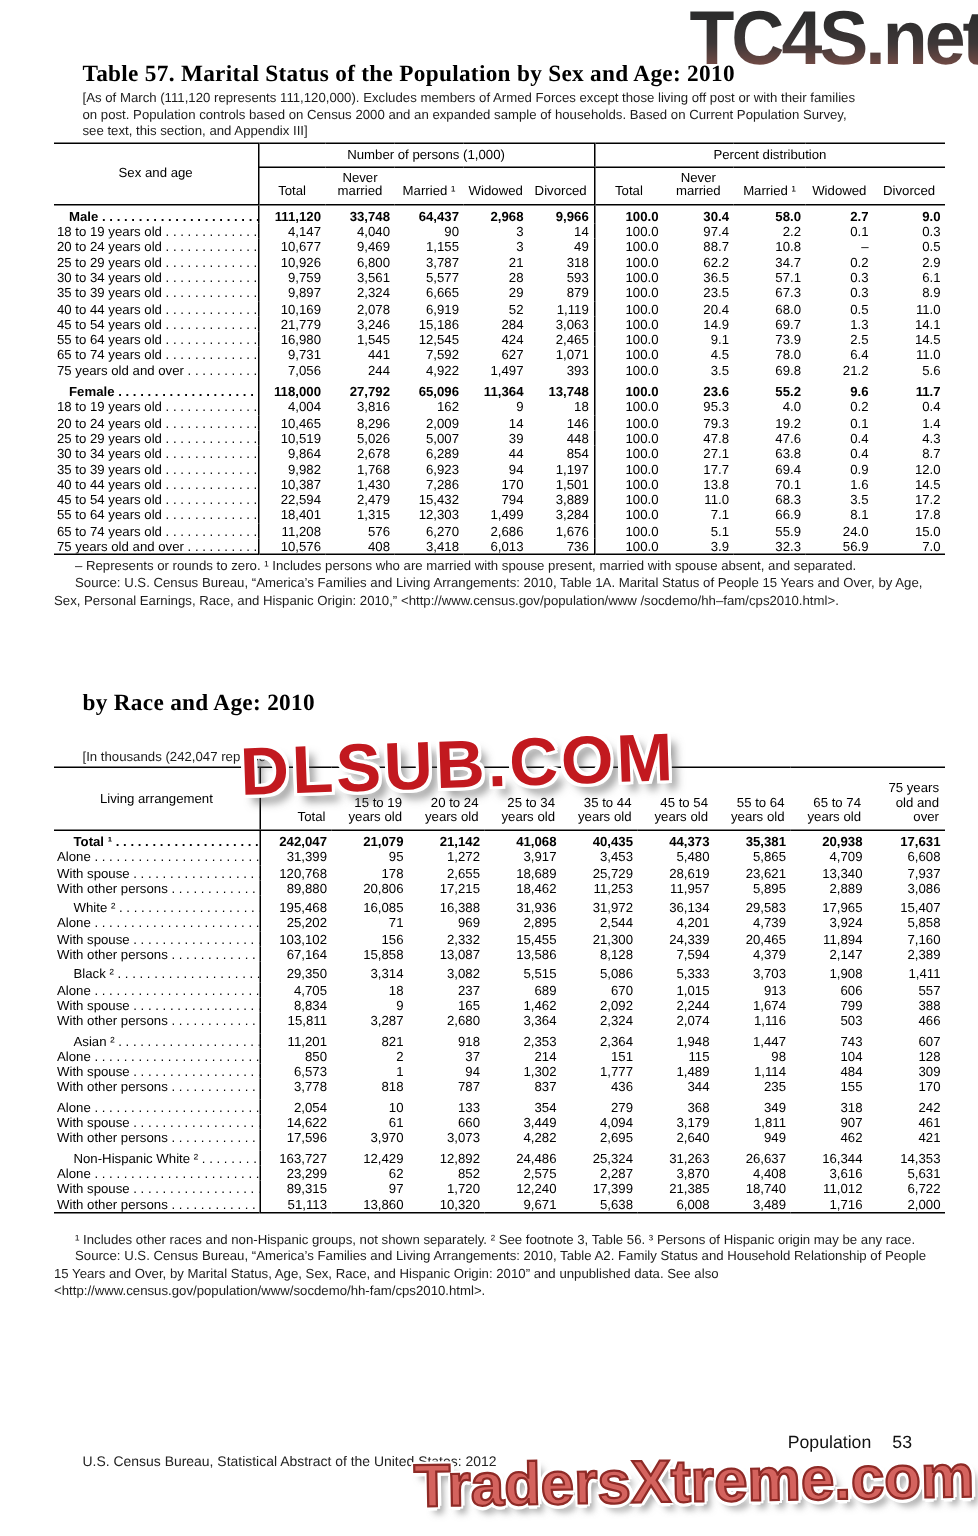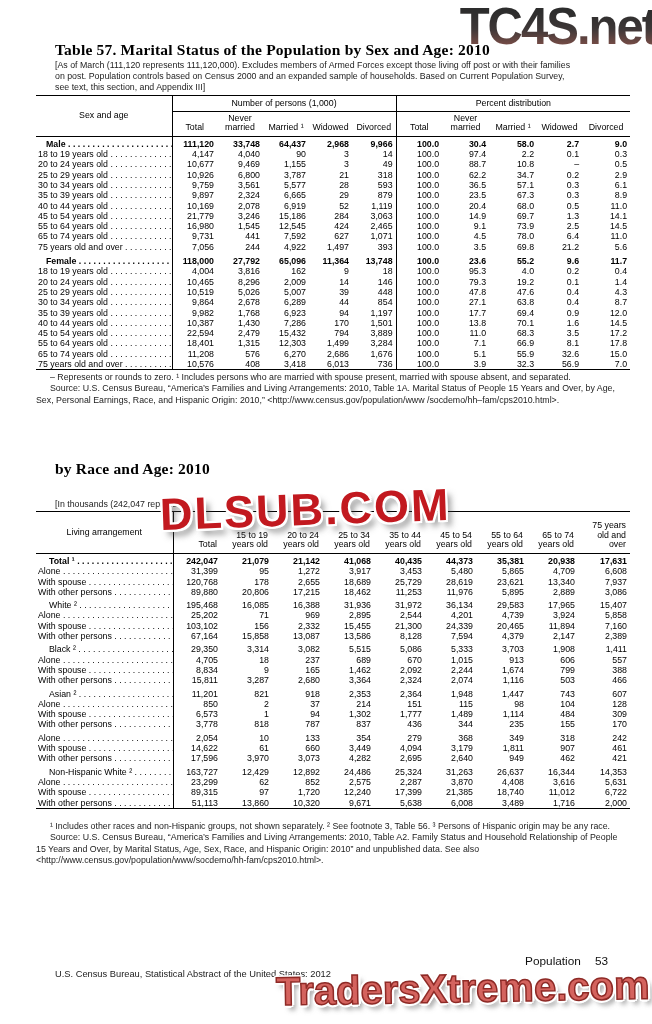--- a/index.html
+++ b/index.html
@@ -371,21 +371,21 @@
         <tr>
           <td class="label-cell"><span>65 to 74 years old</span><span class="dots"></span></td>
           <td>11,208</td>
           <td>576</td>
           <td>6,270</td>
           <td>2,686</td>
           <td>1,676</td>
           <td>100.0</td>
           <td>5.1</td>
           <td>55.9</td>
-          <td>32.6</td>
+          <td>24.0</td>
           <td>15.0</td>
         </tr>
         <tr>
           <td class="label-cell"><span>75 years old and over</span><span class="dots"></span></td>
           <td>10,576</td>
           <td>408</td>
           <td>3,418</td>
           <td>6,013</td>
           <td>736</td>
           <td>100.0</td>
@@ -471,21 +471,21 @@
           <td>13,340</td>
           <td>7,937</td>
         </tr>
         <tr>
           <td class="label-cell"><span>With other persons</span><span class="dots"></span></td>
           <td>89,880</td>
           <td>20,806</td>
           <td>17,215</td>
           <td>18,462</td>
           <td>11,253</td>
-          <td>11,976</td>
+          <td>11,957</td>
           <td>5,895</td>
           <td>2,889</td>
           <td>3,086</td>
         </tr>
         <tr class="gap-row">
           <td></td>
           <td></td>
           <td></td>
           <td></td>
           <td></td>

